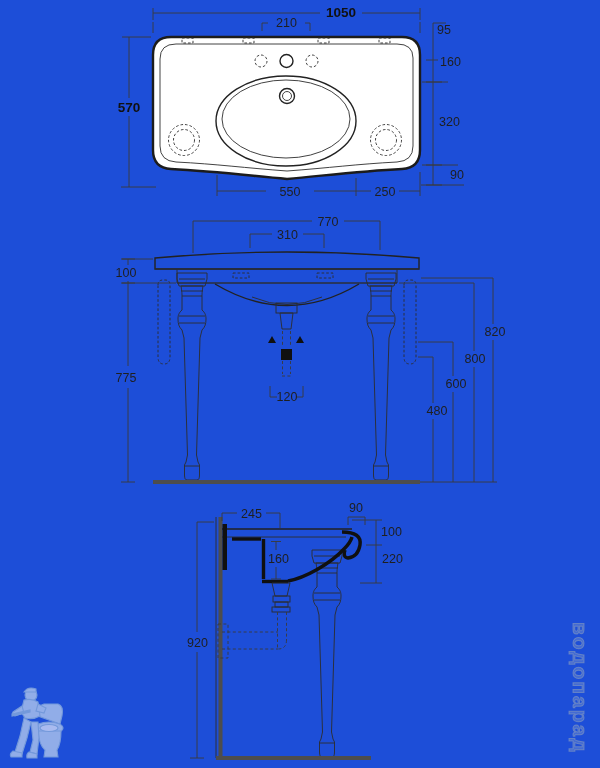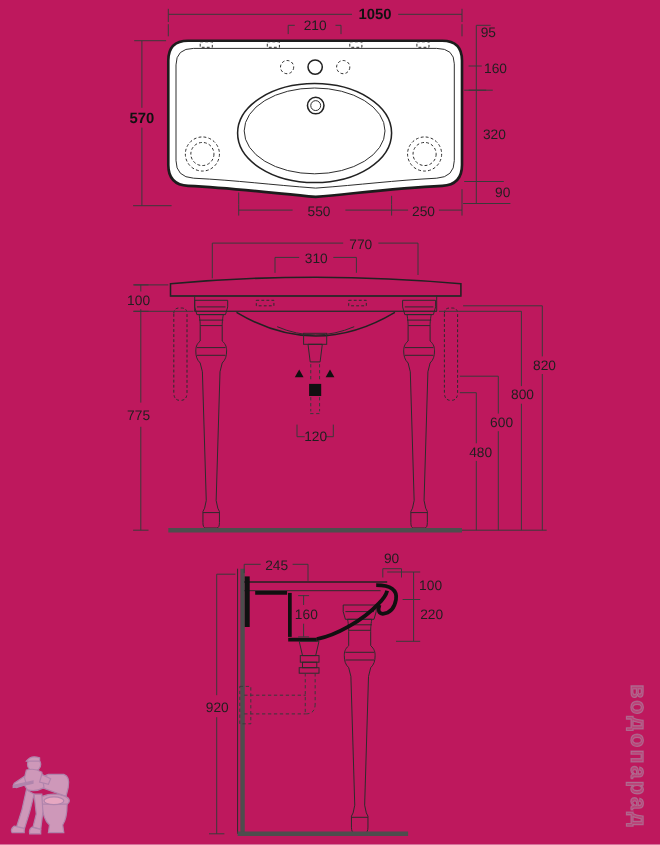--- a/index.html
+++ b/index.html
@@ -1,16 +1,16 @@
 <!DOCTYPE html>
 <html><head>
 <meta charset="utf-8">
 <style>
   html,body{margin:0;padding:0;background:#fff;}
-  .page{position:relative;width:600px;height:768px;background:#be185d;overflow:hidden;
+  .page{position:relative;width:600px;height:768px;background:#1d4ed8;overflow:hidden;
         font-family:"Liberation Sans",sans-serif;}
   svg{position:absolute;top:0;left:0;}
   
   .outline{fill:#ffffff;stroke:#1c1c1c;stroke-width:2.4;}
   .med{stroke:#222;stroke-width:1.4;fill:none;}
   .thin{stroke:#2c2c2c;stroke-width:0.9;fill:none;}
   .dimline{stroke:#3a3a3a;stroke-width:0.9;fill:none;}
   .dash{stroke:#2c2c2c;stroke-width:0.9;fill:none;stroke-dasharray:2.6 2;}
   .dashf{stroke:#3a3a3a;stroke-width:0.9;fill:none;stroke-dasharray:3 2.4;}
   .blackfill{fill:#101010;stroke:none;}

